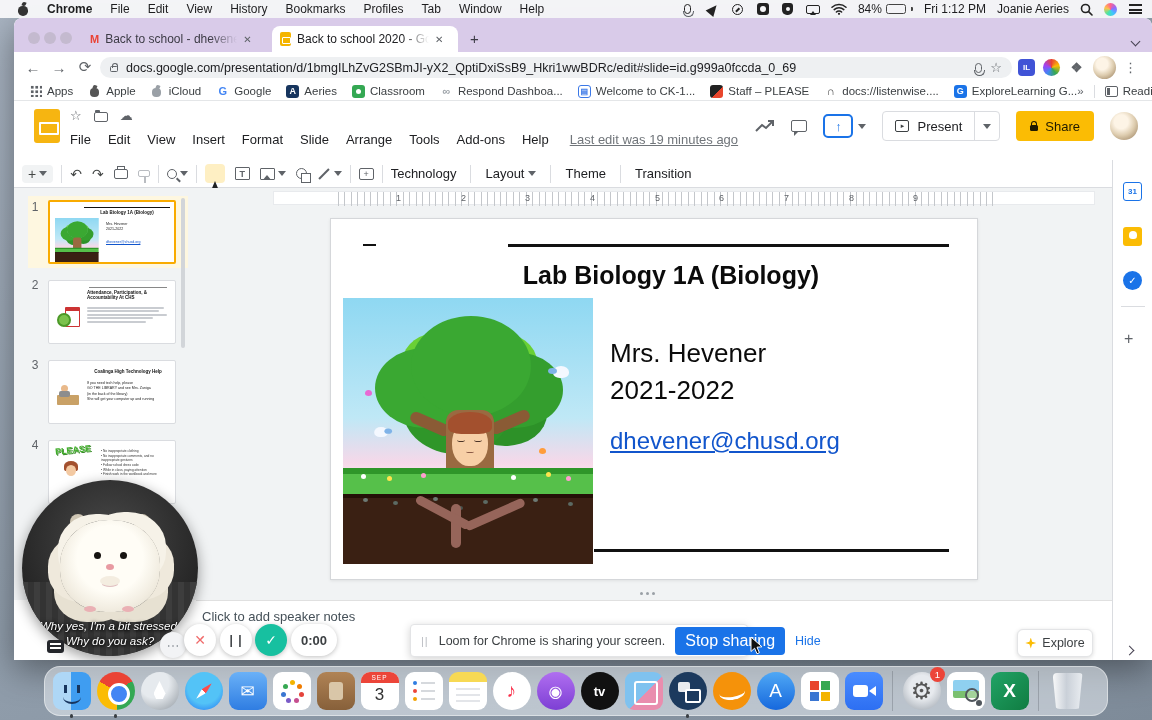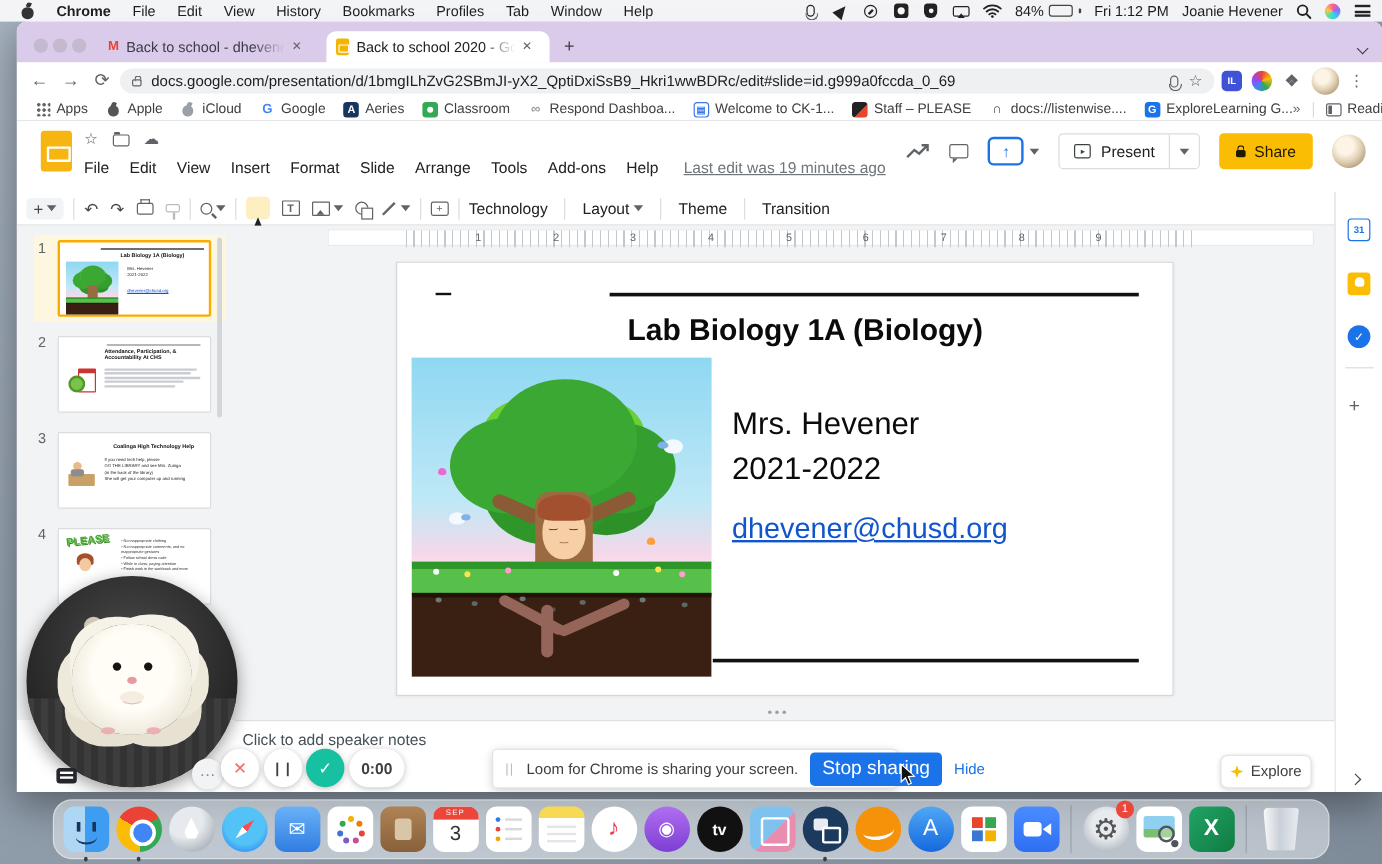--- a/index.html
+++ b/index.html
@@ -377,21 +377,21 @@
       <svg width="16" height="12" viewBox="0 0 16 12">
           <path d="M1 4.2a10.5 10.5 0 0 1 14 0M3.2 6.6a7 7 0 0 1 9.6 0M5.4 9a3.6 3.6 0 0 1 5.2 0" stroke="#222" stroke-width="1.5" fill="none" stroke-linecap="round"></path>
           <circle cx="8" cy="10.8" r="1.1" fill="#222"></circle>
         </svg>
       <span class="battery">
         <span>84%</span>
         <span class="batt-body"><span class="batt-fill"></span></span>
           <span class="batt-nub"></span>
       </span>
       <span>Fri 1:12 PM</span>
-      <span>Joanie Hevener</span>
+      <span>Joanie Aeries</span>
       <svg width="13" height="13" viewBox="0 0 13 13">
           <circle cx="5.5" cy="5.5" r="4" stroke="#222" stroke-width="1.6" fill="none"></circle>
           <path d="M8.6 8.6 12 12" stroke="#222" stroke-width="1.6" stroke-linecap="round"></path>
         </svg>
       <span class="siri"></span>
       <span class="mb-ic">
           <span class="ic-list"></span>
         </span>
     </div>
   </div>
@@ -765,20 +765,23 @@
         <div class="h-ear e1"></div>
           <div class="h-ear e2"></div>
         <div class="h-body"></div>
         <div class="h-eye e1"></div>
           <div class="h-eye e2"></div>
         <div class="h-nose"></div>
           <div class="h-paws"></div>
         <div class="h-feet f1"></div>
           <div class="h-feet f2"></div>
       </div>
+      <div class="wc-caption">
+        <span>Why yes, I'm a bit stressed.</span><br><span>Why do you ask?</span>
+      </div>
     </div>
     <div class="loom-mini abs"></div>
     <div class="loom-dots abs">⋯</div>
     <div class="ctl ctl-x abs">✕</div>
     <div class="ctl ctl-pause abs">| |</div>
     <div class="ctl ctl-check abs">✓</div>
     <div class="ctl ctl-timer abs">0:00</div>
 
     <div id="loombar" class="abs">
       <span class="grip">||</span>

